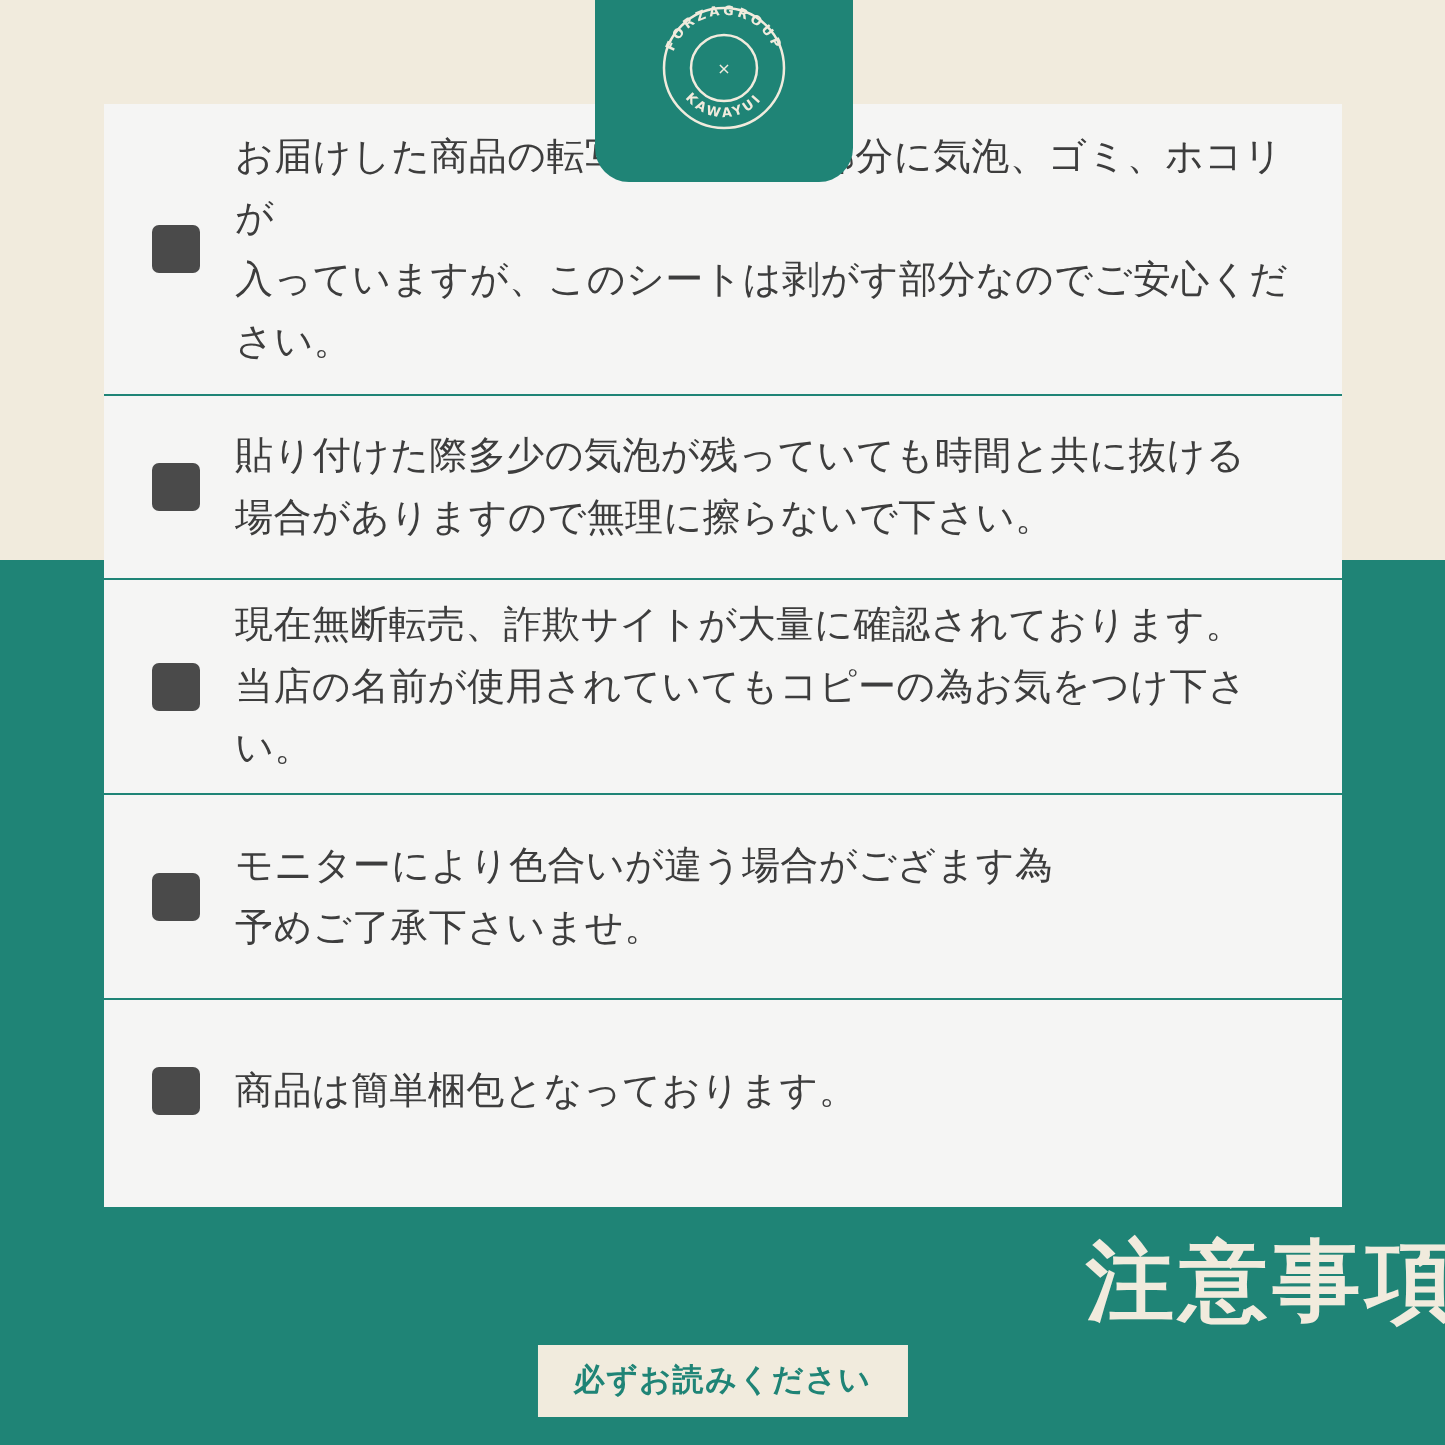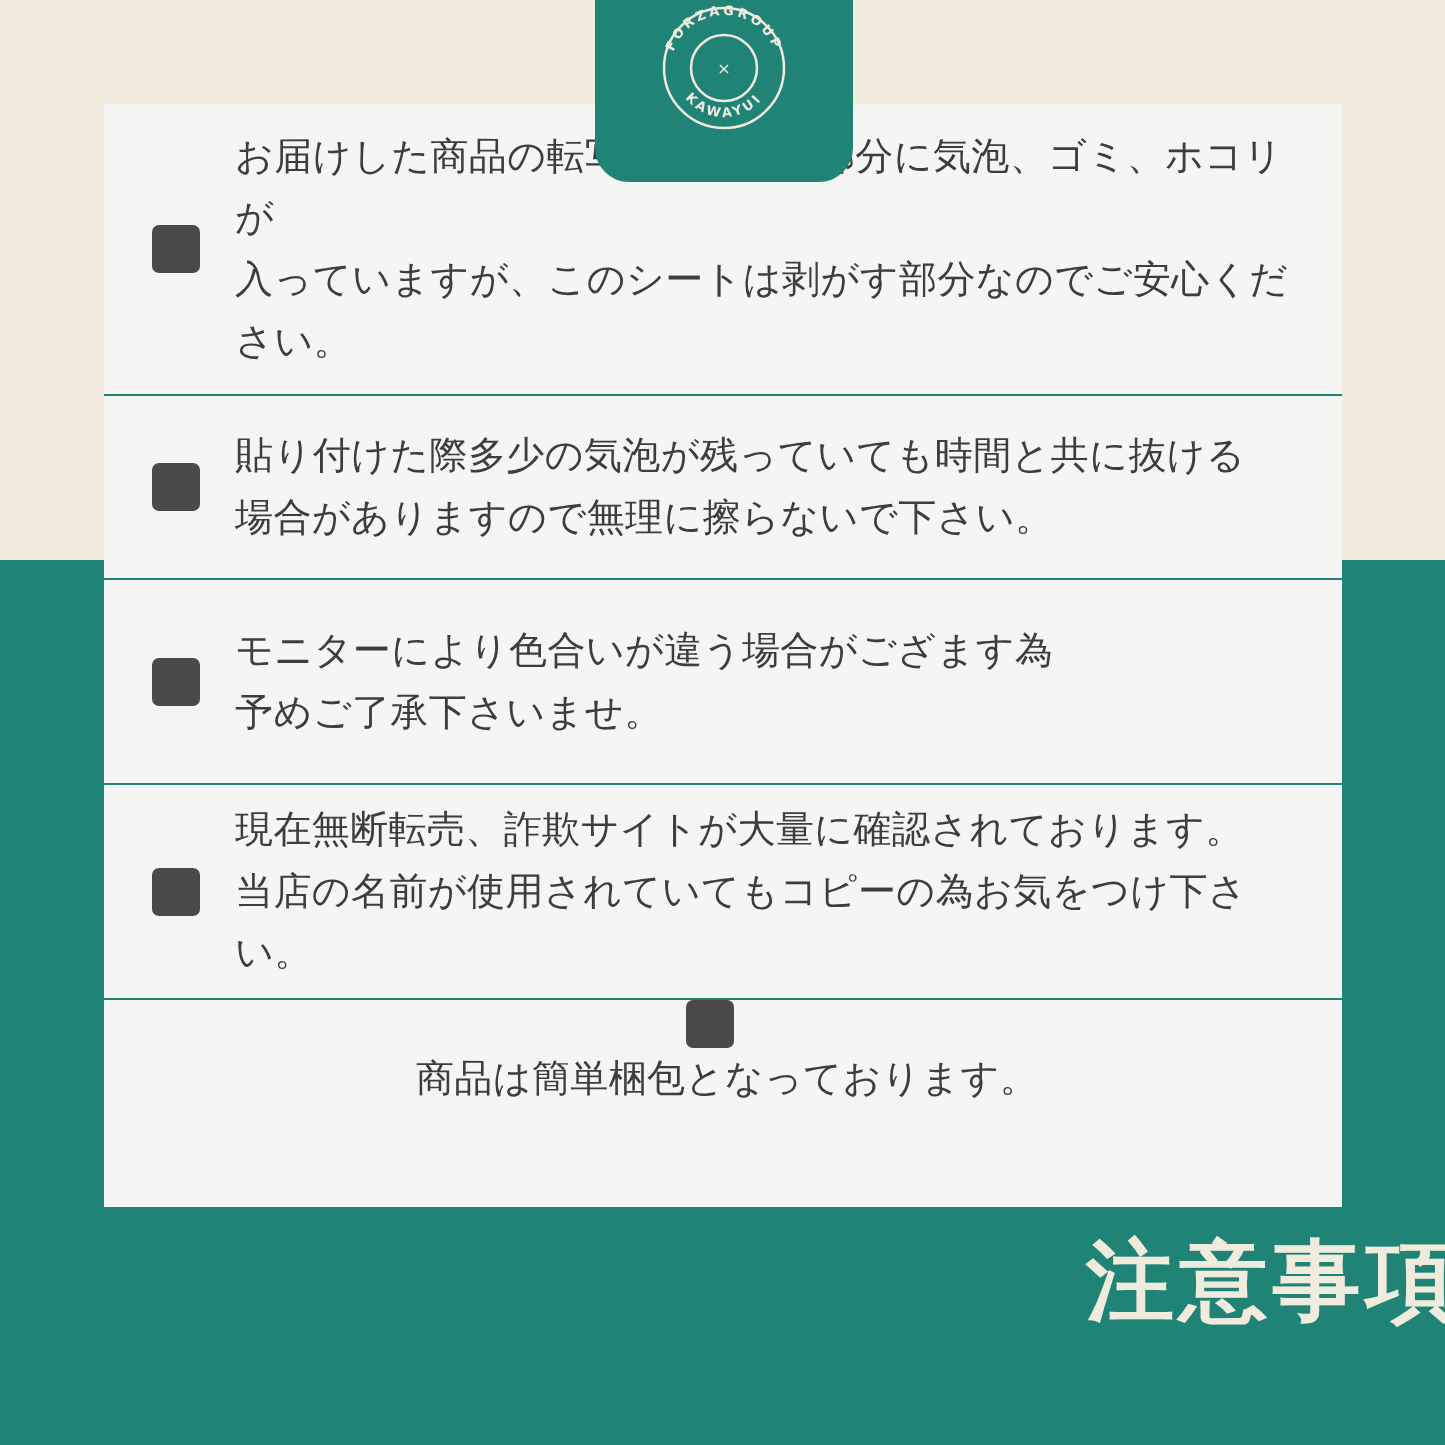--- a/index.html
+++ b/index.html
@@ -76,21 +76,21 @@
     padding-left: 48px;
     padding-right: 40px;
     border-bottom: 2px solid #1f8476;
   }
   .row:last-child { border-bottom: none; }
 
   .row-0 { height: 292px; }
   .row-1 { height: 184px; }
   .row-2 { height: 205px; }
   .row-3 { height: 215px; }
-  .row-4 { height: 181px; flex-direction: column; }
+  .row-4 { height: 181px; }
 
   .bullet {
     flex: 0 0 auto;
     width: 48px;
     height: 48px;
     background: #4a4a4a;
     border-radius: 7px;
     margin-right: 35px;
   }
 
@@ -168,35 +168,36 @@
         <span class="row-text">お届けした商品の転写透明シート部分に気泡、ゴミ、ホコリが
 入っていますが、このシートは剥がす部分なのでご安心ください。</span>
       </div>
 
       <div class="row row-1">
         <span class="bullet"></span>
         <span class="row-text">貼り付けた際多少の気泡が残っていても時間と共に抜ける
 場合がありますので無理に擦らないで下さい。</span>
       </div>
 
+      <div class="row row-3">
+        <span class="bullet"></span>
+        <span class="row-text">現在無断転売、詐欺サイトが大量に確認されております。
+当店の名前が使用されていてもコピーの為お気をつけ下さい。</span>
+      </div>
+
       <div class="row row-2">
         <span class="bullet"></span>
         <span class="row-text">モニターにより色合いが違う場合がござます為
 予めご了承下さいませ。</span>
       </div>
 
-      <div class="row row-3">
-        <span class="bullet"></span>
-        <span class="row-text">現在無断転売、詐欺サイトが大量に確認されております。
-当店の名前が使用されていてもコピーの為お気をつけ下さい。</span>
-      </div>
-
       <div class="row row-4">
         <span class="bullet"></span>
         <span class="row-text">商品は簡単梱包となっております。</span>
       </div>
 
     </div>
   </div>
 
   <div class="heading">注意事項</div>
+  <div class="sub-pill">必ずお読みください</div>
 
 </div>
 
 </body></html>

